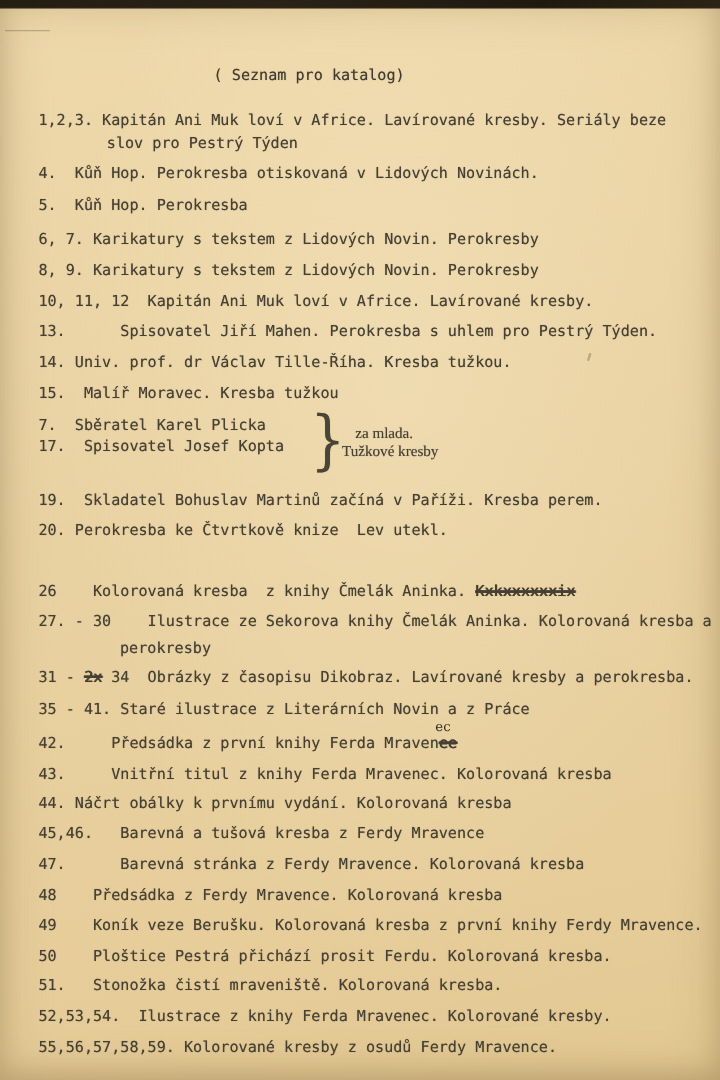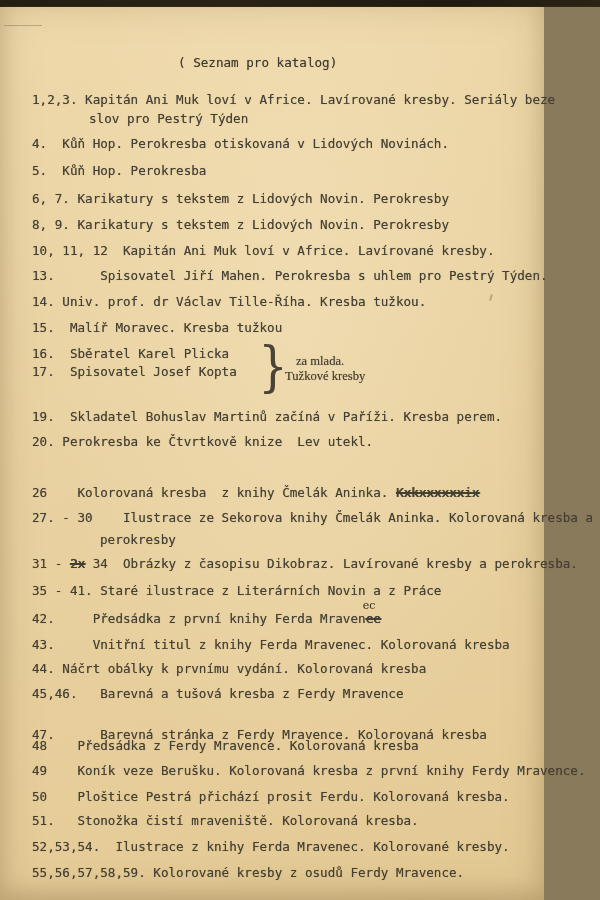--- a/index.html
+++ b/index.html
@@ -2,21 +2,21 @@
 <html><head>
 <meta charset="utf-8">
 <style>
   html,body{margin:0;padding:0;}
   body{
     width:600px;height:900px;overflow:hidden;
     font-family:"DejaVu Sans Mono", monospace;
     background:#8a7a5c;
   }
   #paper{
-    position:relative;width:544px;height:900px;
+    position:relative;width:600px;height:900px;
     background:
       radial-gradient(ellipse at 55% 35%, rgba(255,244,214,.25), rgba(0,0,0,0) 60%),
       linear-gradient(168deg,#eed9ab 0%,#e9d2a2 45%,#e6cd9a 80%,#e2c892 100%);
     box-shadow:inset 0 0 40px rgba(120,95,50,.28), inset 0 -6px 18px rgba(110,85,45,.18);
     color:#454034;
   }
   #top-edge{
     position:absolute;top:0;left:0;width:600px;height:6px;
     background:linear-gradient(90deg,#241d12 0%,#2a2216 40%,#1f1910 75%,#2b2315 100%);
     border-bottom:1px solid rgba(60,48,25,.45);
@@ -67,21 +67,21 @@
   <div class="ln" style="top:92px">1,2,3. Kapitán Ani Muk loví v Africe. Lavírované kresby. Seriály beze</div>
   <div class="ln" style="top:111px;left:89px">slov pro Pestrý Týden</div>
   <div class="ln" style="top:136px">4.  Kůň Hop. Perokresba otiskovaná v Lidových Novinách.</div>
   <div class="ln" style="top:163px">5.  Kůň Hop. Perokresba</div>
   <div class="ln" style="top:191px">6, 7. Karikatury s tekstem z Lidových Novin. Perokresby</div>
   <div class="ln" style="top:217px">8, 9. Karikatury s tekstem z Lidových Novin. Perokresby</div>
   <div class="ln" style="top:243px">10, 11, 12  Kapitán Ani Muk loví v Africe. Lavírované kresby.</div>
   <div class="ln" style="top:268px">13.      Spisovatel Jiří Mahen. Perokresba s uhlem pro Pestrý Týden.</div>
   <div class="ln" style="top:294px">14. Univ. prof. dr Václav Tille-Říha. Kresba tužkou.</div>
   <div class="ln" style="top:320px">15.  Malíř Moravec. Kresba tužkou</div>
-  <div class="ln" style="top:346px">16.  Sběratel Karel Plicka</div>
+  <div class="ln" style="top:346px">7.  Sběratel Karel Plicka</div>
   <div class="ln" style="top:364px">17.  Spisovatel Josef Kopta</div>
 
   <div class="brace">}</div>
   <div class="ln note" style="top:354px;left:296px">za mlada.</div>
   <div class="ln note" style="top:369px;left:285px">Tužkové kresby</div>
 
   <div class="ln" style="top:409px">19.  Skladatel Bohuslav Martinů začíná v Paříži. Kresba perem.</div>
   <div class="ln" style="top:434px">20. Perokresba ke Čtvrtkově knize  Lev utekl.</div>
 
   <div class="ln" style="top:485px"><span>26    Kolorovaná kresba  z knihy Čmelák Aninka. </span><span class="struck">Kxkxxxxxxix</span></div>
@@ -91,20 +91,20 @@
 
   <div class="ln" style="top:556px"><span>31 - </span><span class="struck">2x</span><span> 34  Obrázky z časopisu Dikobraz. Lavírované kresby a perokresba.</span></div>
 
   <div class="ln" style="top:583px">35 - 41. Staré ilustrace z Literárních Novin a z Práce</div>
 
   <div class="ln" style="top:611px"><span>42.     Předsádka z první knihy Ferda Mraven</span><span class="struck">ee</span><span class="supwrap"><span class="sup">ec</span></span></div>
 
   <div class="ln" style="top:637px">43.     Vnitřní titul z knihy Ferda Mravenec. Kolorovaná kresba</div>
   <div class="ln" style="top:661px">44. Náčrt obálky k prvnímu vydání. Kolorovaná kresba</div>
   <div class="ln" style="top:686px">45,46.   Barevná a tušová kresba z Ferdy Mravence</div>
-  <div class="ln" style="top:727px">47.      Barevná stránka z Ferdy Mravence. Kolorovaná kresba</div>
+  <div class="ln" style="top:712px">47.      Barevná stránka z Ferdy Mravence. Kolorovaná kresba</div>
   <div class="ln" style="top:738px">48    Předsádka z Ferdy Mravence. Kolorovaná kresba</div>
   <div class="ln" style="top:763px">49    Koník veze Berušku. Kolorovaná kresba z první knihy Ferdy Mravence.</div>
   <div class="ln" style="top:789px">50    Ploštice Pestrá přichází prosit Ferdu. Kolorovaná kresba.</div>
   <div class="ln" style="top:813px">51.   Stonožka čistí mraveniště. Kolorovaná kresba.</div>
   <div class="ln" style="top:839px">52,53,54.  Ilustrace z knihy Ferda Mravenec. Kolorované kresby.</div>
   <div class="ln" style="top:865px">55,56,57,58,59. Kolorované kresby z osudů Ferdy Mravence.</div>
 </div>
 
 </body></html>

